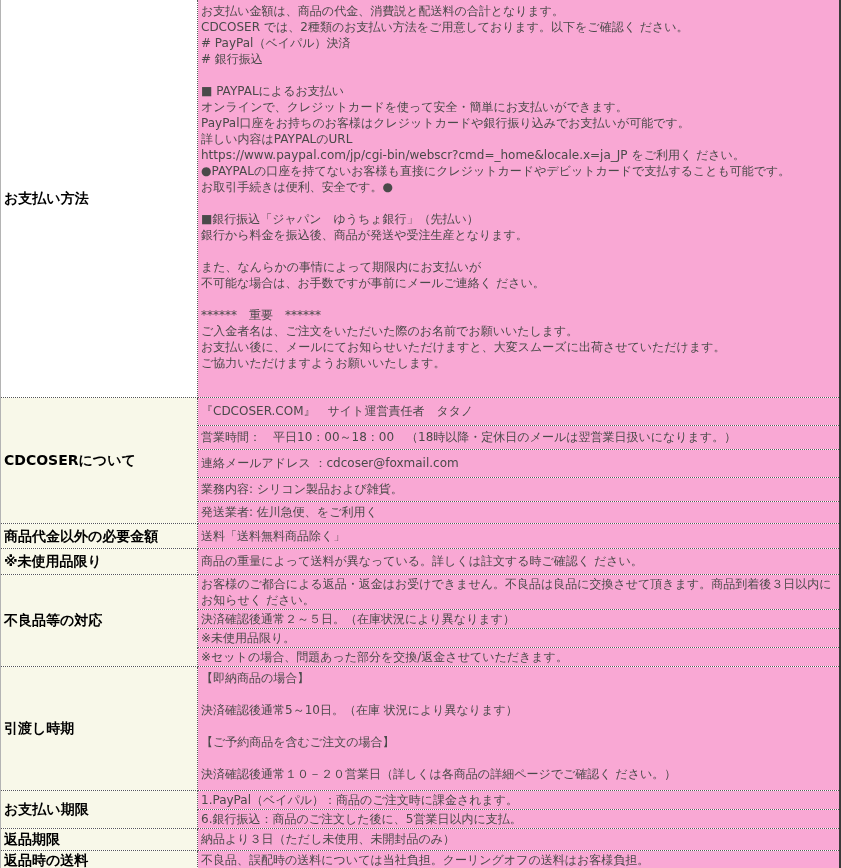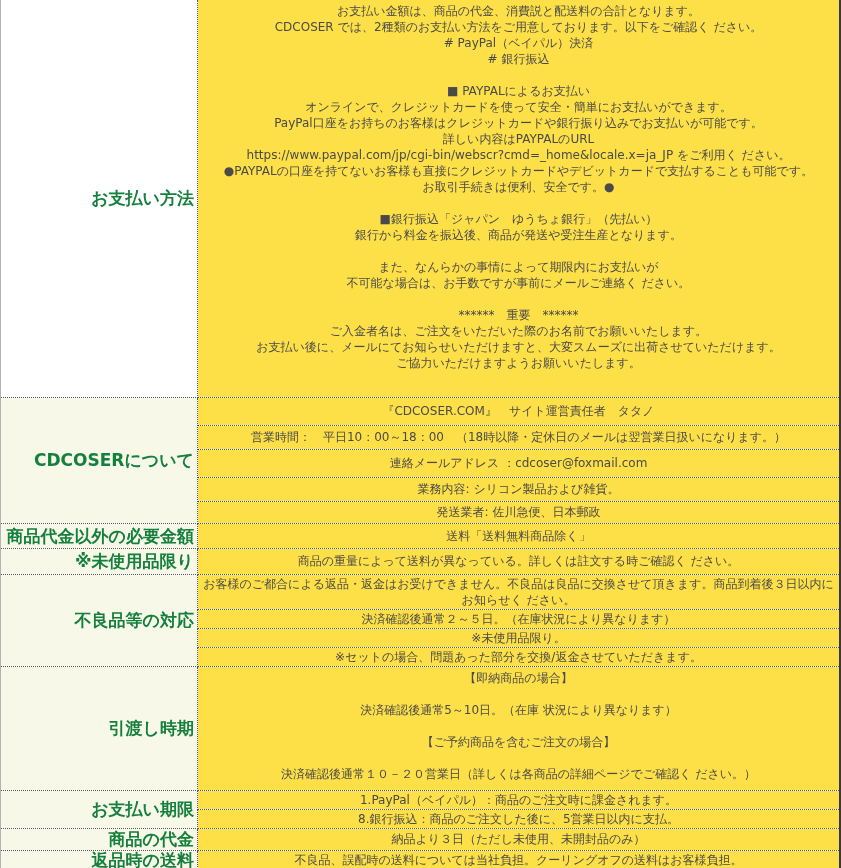--- a/index.html
+++ b/index.html
@@ -26,30 +26,30 @@
     overflow: hidden;
   }
   table.shop-info tr:first-child th,
   table.shop-info tr:first-child td {
     border-top: none;
   }
   th.hdr {
     width: 190px;
     background: #f8f8e9;
     font-weight: bold;
-    text-align: right;
+    text-align: left;
     vertical-align: middle;
-    color: #15803d;
-    font-size: 17px;
+    color: #000000;
+    font-size: 14px;
   }
   th.hdr.white-bg { background: #ffffff; }
   td.content {
-    background: #fde047;
+    background: #f9a8d4;
     vertical-align: middle;
-    text-align: center;
+    text-align: left;
   }
   td.content.top { vertical-align: top; padding-top: 3px; }
   .pre { white-space: pre-wrap; word-break: break-all; }
   .bold { font-weight: normal; }
 </style>
 </head>
 <body>
 
 <table class="shop-info">
 
@@ -90,21 +90,21 @@
   </tr>
   <tr style="height:28px;">
     <td class="content">
       <span>連絡メールアドレス ：</span><span class="bold">cdcoser@foxmail.com</span>
     </td>
   </tr>
   <tr style="height:24px;">
     <td class="content">業務内容: シリコン製品および雑貨。</td>
   </tr>
   <tr style="height:22px;">
-    <td class="content">発送業者: 佐川急便、日本郵政</td>
+    <td class="content">発送業者: 佐川急便、をご利用く</td>
   </tr>
 
   <tr style="height:25px;margin-top:13px;">
     <th class="hdr">商品代金以外の必要金額</th>
     <td class="content">送料「送料無料商品除く」</td>
   </tr>
 
   <tr style="height:26px;">
     <th class="hdr">※未使用品限り</th>
     <td class="content">商品の重量によって送料が異なっている。詳しくは註文する時ご確認く ださい。</td>
@@ -133,25 +133,25 @@
 【ご予約商品を含むご注文の場合】
 
 決済確認後通常１０－２０営業日（詳しくは各商品の詳細ページでご確認く ださい。）</td>
   </tr>
 
   <tr style="height:19px;">
     <th class="hdr" rowspan="2">お支払い期限</th>
     <td class="content">1.PayPal（ベイパル）：商品のご注文時に課金されます。</td>
   </tr>
   <tr style="height:19px;">
-    <td class="content">8.銀行振込：商品のご注文した後に、5営業日以内に支払。</td>
+    <td class="content">6.銀行振込：商品のご注文した後に、5営業日以内に支払。</td>
   </tr>
 
   <tr style="height:22px;">
-    <th class="hdr">商品の代金</th>
+    <th class="hdr">返品期限</th>
     <td class="content">納品より３日（ただし未使用、未開封品のみ）</td>
   </tr>
 
   <tr style="height:19px;">
     <th class="hdr">返品時の送料</th>
     <td class="content">不良品、誤配時の送料については当社負担。クーリングオフの送料はお客様負担。</td>
   </tr>
 </tbody>
   </table>
 

